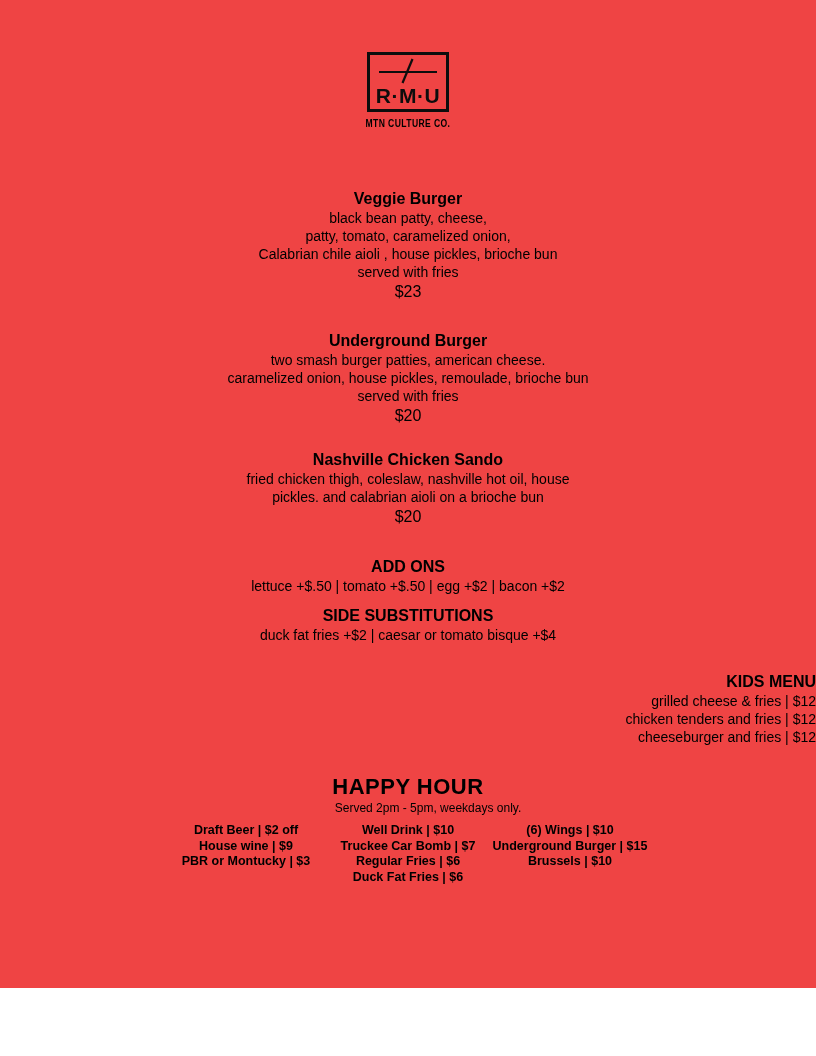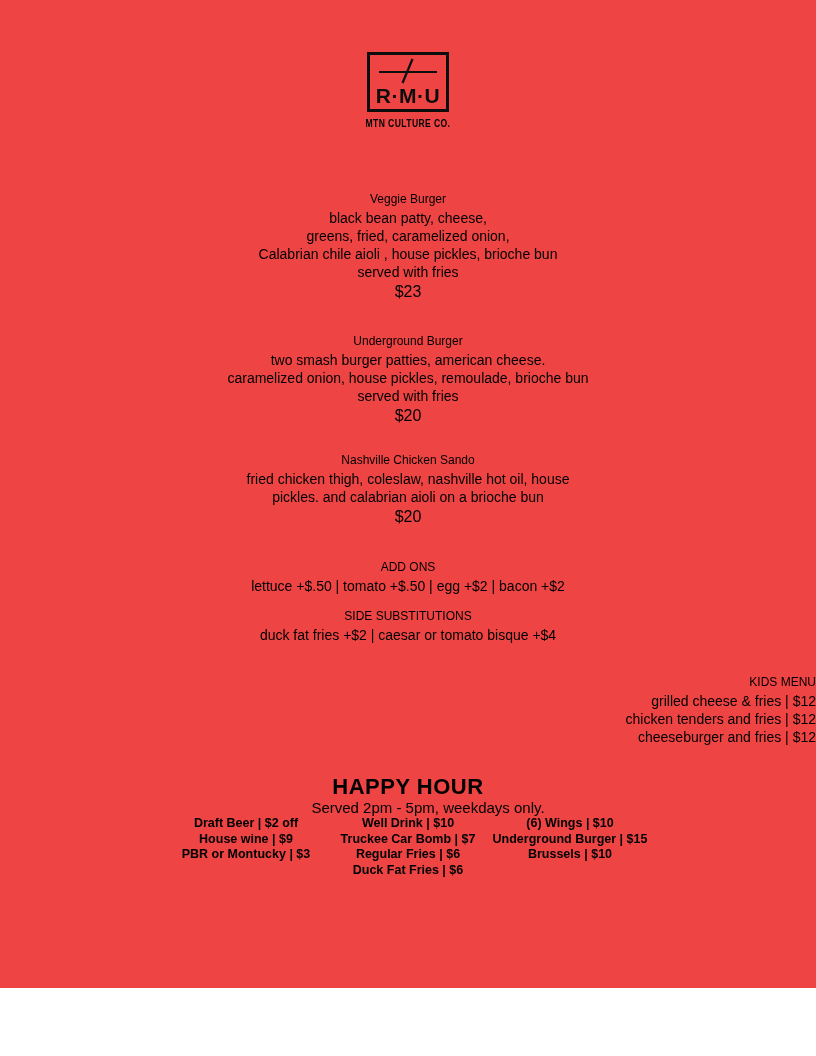--- a/index.html
+++ b/index.html
@@ -32,23 +32,23 @@
     font-weight: bold;
     letter-spacing: 0.5px;
     transform: scaleX(0.78);
     transform-origin: center top;
     white-space: nowrap;
   }
   
   .menu-item h3,
   .section h3 {
     margin: 0;
-    font-size: 12px;
+    font-size: 16px;
     line-height: 20px;
-    font-weight: normal;
+    font-weight: bold;
   }
   .line {
     font-size: 14px;
     line-height: 18px;
     white-space: nowrap;
   }
   .price {
     font-size: 16px;
     line-height: 20px;
     margin-top: 1px;
@@ -62,26 +62,26 @@
   
   .happy-hour { margin-top: 28px; }
   .happy-hour h2 {
     margin: 0;
     font-size: 22px;
     line-height: 26px;
     font-weight: bold;
     letter-spacing: 0.5px;
   }
   .hh-subtitle {
-    font-size: 15px;
+    font-size: 12px;
     line-height: 16px;
     padding-left: 40px;
   }
   .hh-columns {
-    margin-top: 0;
+    margin-top: 7px;
     display: flex;
     justify-content: center;
   }
   .hh-col {
     width: 162px;
   }
   .hh-line {
     font-size: 12.5px;
     line-height: 15.5px;
     font-weight: bold;
@@ -101,21 +101,21 @@
         <line x1="45.5" y1="7" x2="35.5" y2="31" stroke="#0d0d0d" stroke-width="2.2"></line>
       </g>
       <text x="41" y="51" text-anchor="middle" font-family="Liberation Sans, sans-serif" font-size="21" font-weight="bold" letter-spacing="0.5" fill="#0d0d0d">R·M·U</text>
     </svg>
     <div class="logo-tagline">MTN CULTURE CO.</div>
   </div>
 
   <div class="menu-item item-veggie">
     <h3>Veggie Burger</h3>
     <div class="line">black bean patty, cheese,</div>
-    <div class="line">greens, fried, caramelized onion,</div>
+    <div class="line">patty, tomato, caramelized onion,</div>
     <div class="line">Calabrian chile aioli , house pickles, brioche bun</div>
     <div class="line">served with fries</div>
     <div class="price">$23</div>
   </div>
 
   <div class="menu-item item-underground">
     <h3>Underground Burger</h3>
     <div class="line">two smash burger patties, american cheese.</div>
     <div class="line">caramelized onion, house pickles, remoulade, brioche bun</div>
     <div class="line">served with fries</div>

